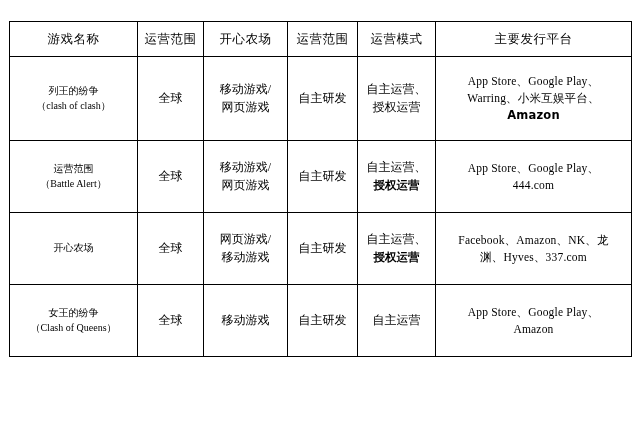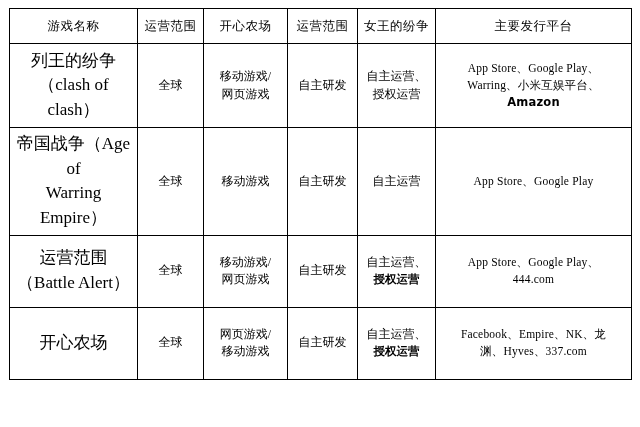--- a/index.html
+++ b/index.html
@@ -17,21 +17,21 @@
   #page {
     position: relative;
     width: 640px;
     height: 427px;
     background: #ffffff;
   }
   table.game-table {
     border-collapse: collapse;
     table-layout: fixed;
     margin-left: 9px;
-    margin-top: 8px;
+    margin-top: 21px;
     width: 622px;
     background: #ffffff;
   }
   table.game-table td,
   table.game-table th {
     border: 1px solid #000000;
     text-align: center;
     vertical-align: middle;
     padding: 4px 3px;
     font-weight: normal;
@@ -57,21 +57,21 @@
 
   .cell-lines span {
     display: block;
   }
   .bold-line {
     font-family: "DejaVu Sans", "Liberation Sans", sans-serif;
     font-weight: bold;
     font-size: 11.5px;
   }
   .name-cell {
-    font-size: 17px;
+    font-size: 10px;
   }
   .plat-cell {
     font-size: 11.5px;
     letter-spacing: 0.2px;
   }
   tbody tr { height: 72px; }
   tbody tr.row-tall { height: 84px; }
 </style>
 </head>
 <body>
@@ -85,21 +85,21 @@
       <col class="col-dev">
       <col class="col-op">
       <col class="col-plat">
     </colgroup>
     <thead>
       <tr>
         <td>游戏名称</td>
         <td>运营范围</td>
         <td>开心农场</td>
         <td>运营范围</td>
-        <td>女王的纷争</td>
+        <td>运营模式</td>
         <td>主要发行平台</td>
       </tr>
     </thead>
     <tbody id="table-body">
         <tr class="row-tall">
           <td class="cell-lines name-cell">
             <span>列王的纷争</span>
             <span>（clash of clash）</span>
           </td>
           <td class="cell-lines ">
@@ -113,41 +113,20 @@
             <span>自主研发</span>
           </td>
           <td class="cell-lines ">
             <span>自主运营、</span>
             <span>授权运营</span>
           </td>
           <td class="cell-lines plat-cell">
             <span>App Store、Google Play、</span>
             <span>Warring、小米互娱平台、</span>
             <span class="bold-line">Amazon</span>
-          </td>
-        </tr>
-        <tr>
-          <td class="cell-lines name-cell">
-            <span>帝国战争（Age of</span>
-            <span>Warring Empire）</span>
-          </td>
-          <td class="cell-lines ">
-            <span>全球</span>
-          </td>
-          <td class="cell-lines ">
-            <span>移动游戏</span>
-          </td>
-          <td class="cell-lines ">
-            <span>自主研发</span>
-          </td>
-          <td class="cell-lines ">
-            <span>自主运营</span>
-          </td>
-          <td class="cell-lines plat-cell">
-            <span>App Store、Google Play</span>
           </td>
         </tr>
         <tr>
           <td class="cell-lines name-cell">
             <span>运营范围</span>
             <span>（Battle Alert）</span>
           </td>
           <td class="cell-lines ">
             <span>全球</span>
           </td>
@@ -179,19 +158,41 @@
             <span>移动游戏</span>
           </td>
           <td class="cell-lines ">
             <span>自主研发</span>
           </td>
           <td class="cell-lines ">
             <span>自主运营、</span>
             <span class="bold-line">授权运营</span>
           </td>
           <td class="cell-lines plat-cell">
-            <span>Facebook、Empire、NK、龙</span>
+            <span>Facebook、Amazon、NK、龙</span>
             <span>渊、Hyves、337.com</span>
+          </td>
+        </tr>
+        <tr>
+          <td class="cell-lines name-cell">
+            <span>女王的纷争</span>
+            <span>（Clash of Queens）</span>
+          </td>
+          <td class="cell-lines ">
+            <span>全球</span>
+          </td>
+          <td class="cell-lines ">
+            <span>移动游戏</span>
+          </td>
+          <td class="cell-lines ">
+            <span>自主研发</span>
+          </td>
+          <td class="cell-lines ">
+            <span>自主运营</span>
+          </td>
+          <td class="cell-lines plat-cell">
+            <span>App Store、Google Play、</span>
+            <span>Amazon</span>
           </td>
         </tr>
       </tbody>
   </table>
 </div>
 
 </body></html>

